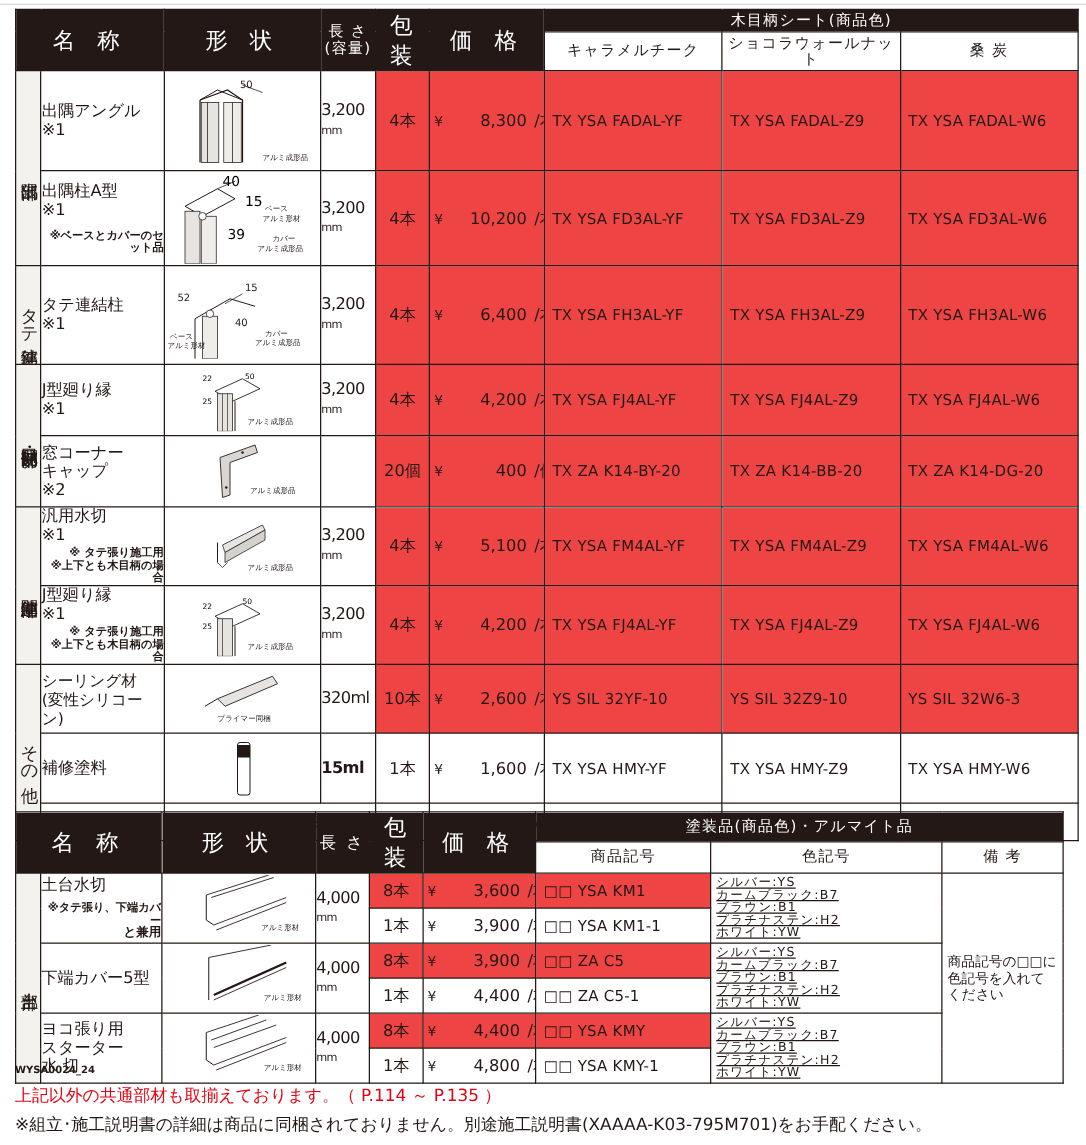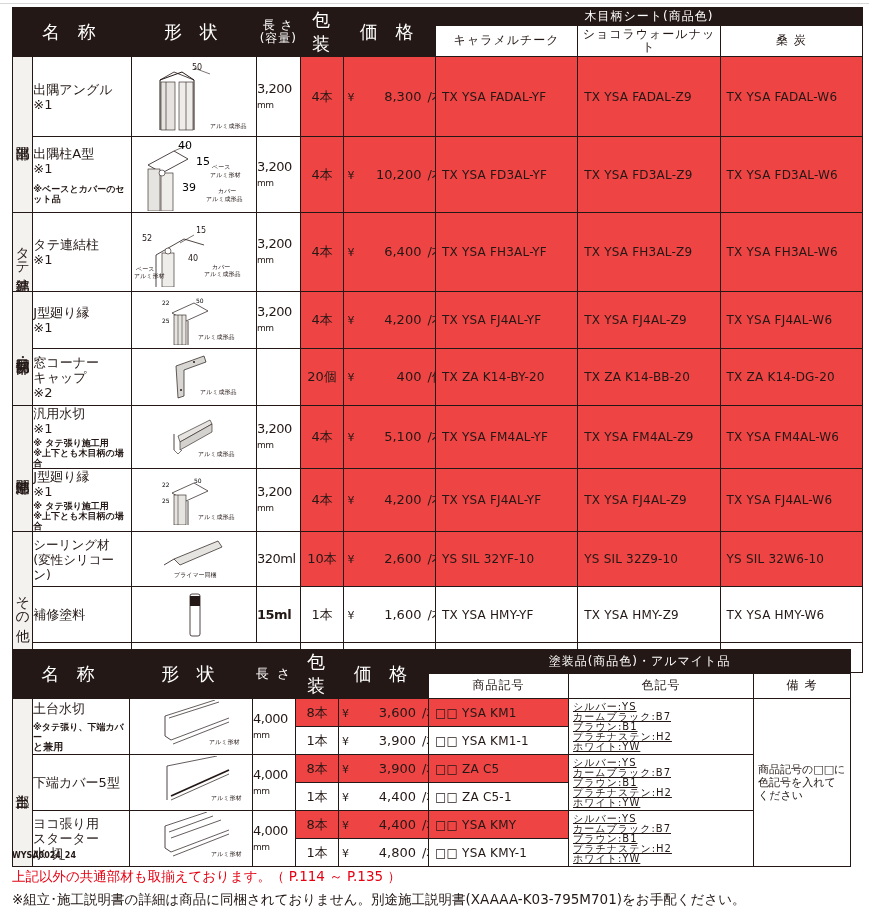--- a/index.html
+++ b/index.html
@@ -10,21 +10,21 @@
   table.t { position: absolute; left: 12px; border-collapse: collapse; table-layout: fixed; }
   table.t td, table.t th { border: 1.5px solid #231815; font-weight: normal; overflow: hidden; }
   .hdr { background: #231815; color: #ffffff; font-weight: bold; font-size: 18px; text-align: center; letter-spacing: 6px; }
   .hdr.sm { font-size: 12px; letter-spacing: 1px; line-height: 13px; }
   .subhdr { background: #ffffff; color: #231815; font-size: 12px; text-align: center; height: 15px; line-height: 13px; letter-spacing: 1px; border-color: #231815; }
   .grouphdr { background: #231815; color: #fff; font-size: 12px; font-weight: bold; text-align: center; height: 13px; line-height: 12px; letter-spacing: 1px; }
 
   .cat { background: #f3f2ef; text-align: center; vertical-align: middle; font-weight: bold; font-size: 14px; line-height: 15px; padding: 0 2px; }
   .cat span { display: block; }
   .name { vertical-align: middle; padding: 0 0; font-weight: bold; font-size: 13px; line-height: 15px; }
-  .name .note { display: block; font-weight: bold; font-size: 9px; line-height: 10px; margin-top: 2px; }
+  .name .note { display: block; font-weight: bold; font-size: 9px; line-height: 10px; margin-top: 2px; text-align: right; }
   .name .ref { display: block; font-weight: normal; font-size: 13px; }
   .shape { position: relative; vertical-align: middle; text-align: center; }
   .shape svg { display: block; margin: 0 auto; }
   .len { text-align: left; vertical-align: middle; font-size: 13px; line-height: 16px; font-weight: bold; letter-spacing: -0.5px; }
   .len .u { display: block; font-size: 9px; font-weight: normal; }
   .pk { text-align: center; vertical-align: middle; font-size: 13px; }
   .pink { background: #ef4444; }
   .price { vertical-align: middle; font-size: 13px; padding: 0 3px; white-space: nowrap; }
   .price .yen { display: inline-block; width: 12px; font-size: 11px; }
   .price .amt { display: inline-block; width: 62px; text-align: right; }
@@ -262,21 +262,21 @@
         <polygon points="40,22 84,4 88,10 46,28" fill="#e6e4e0" stroke="#231815" stroke-width="0.7"></polygon>
         <line x1="40" y1="22" x2="30" y2="28" stroke="#231815" stroke-width="0.8"></line>
         <text x="40" y="40" class="lbl-tiny">プライマー同梱</text>
       </svg>
     </td>
     <td class="len" style="font-weight:normal">320ml</td>
     <td class="pk pink">10本</td>
     <td class="price pink"><span class="yen">¥</span><span class="amt">2,600</span><span class="per">/本</span></td>
     <td class="code pink">YS SIL 32YF-10</td>
     <td class="code pink">YS SIL 32Z9-10</td>
-    <td class="code pink">YS SIL 32W6-10</td>
+    <td class="code pink">YS SIL 32W6-3</td>
   </tr>
 
   <tr style="height:56px">
     <td class="name">補修塗料</td>
     <td class="shape">
       <svg width="120" height="50" viewBox="0 0 120 50">
         <rect x="56" y="4" width="10" height="42" rx="2" fill="#fff" stroke="#231815" stroke-width="0.8"></rect>
         <rect x="56" y="6" width="10" height="10" fill="#231815"></rect>
       </svg>
     </td>

